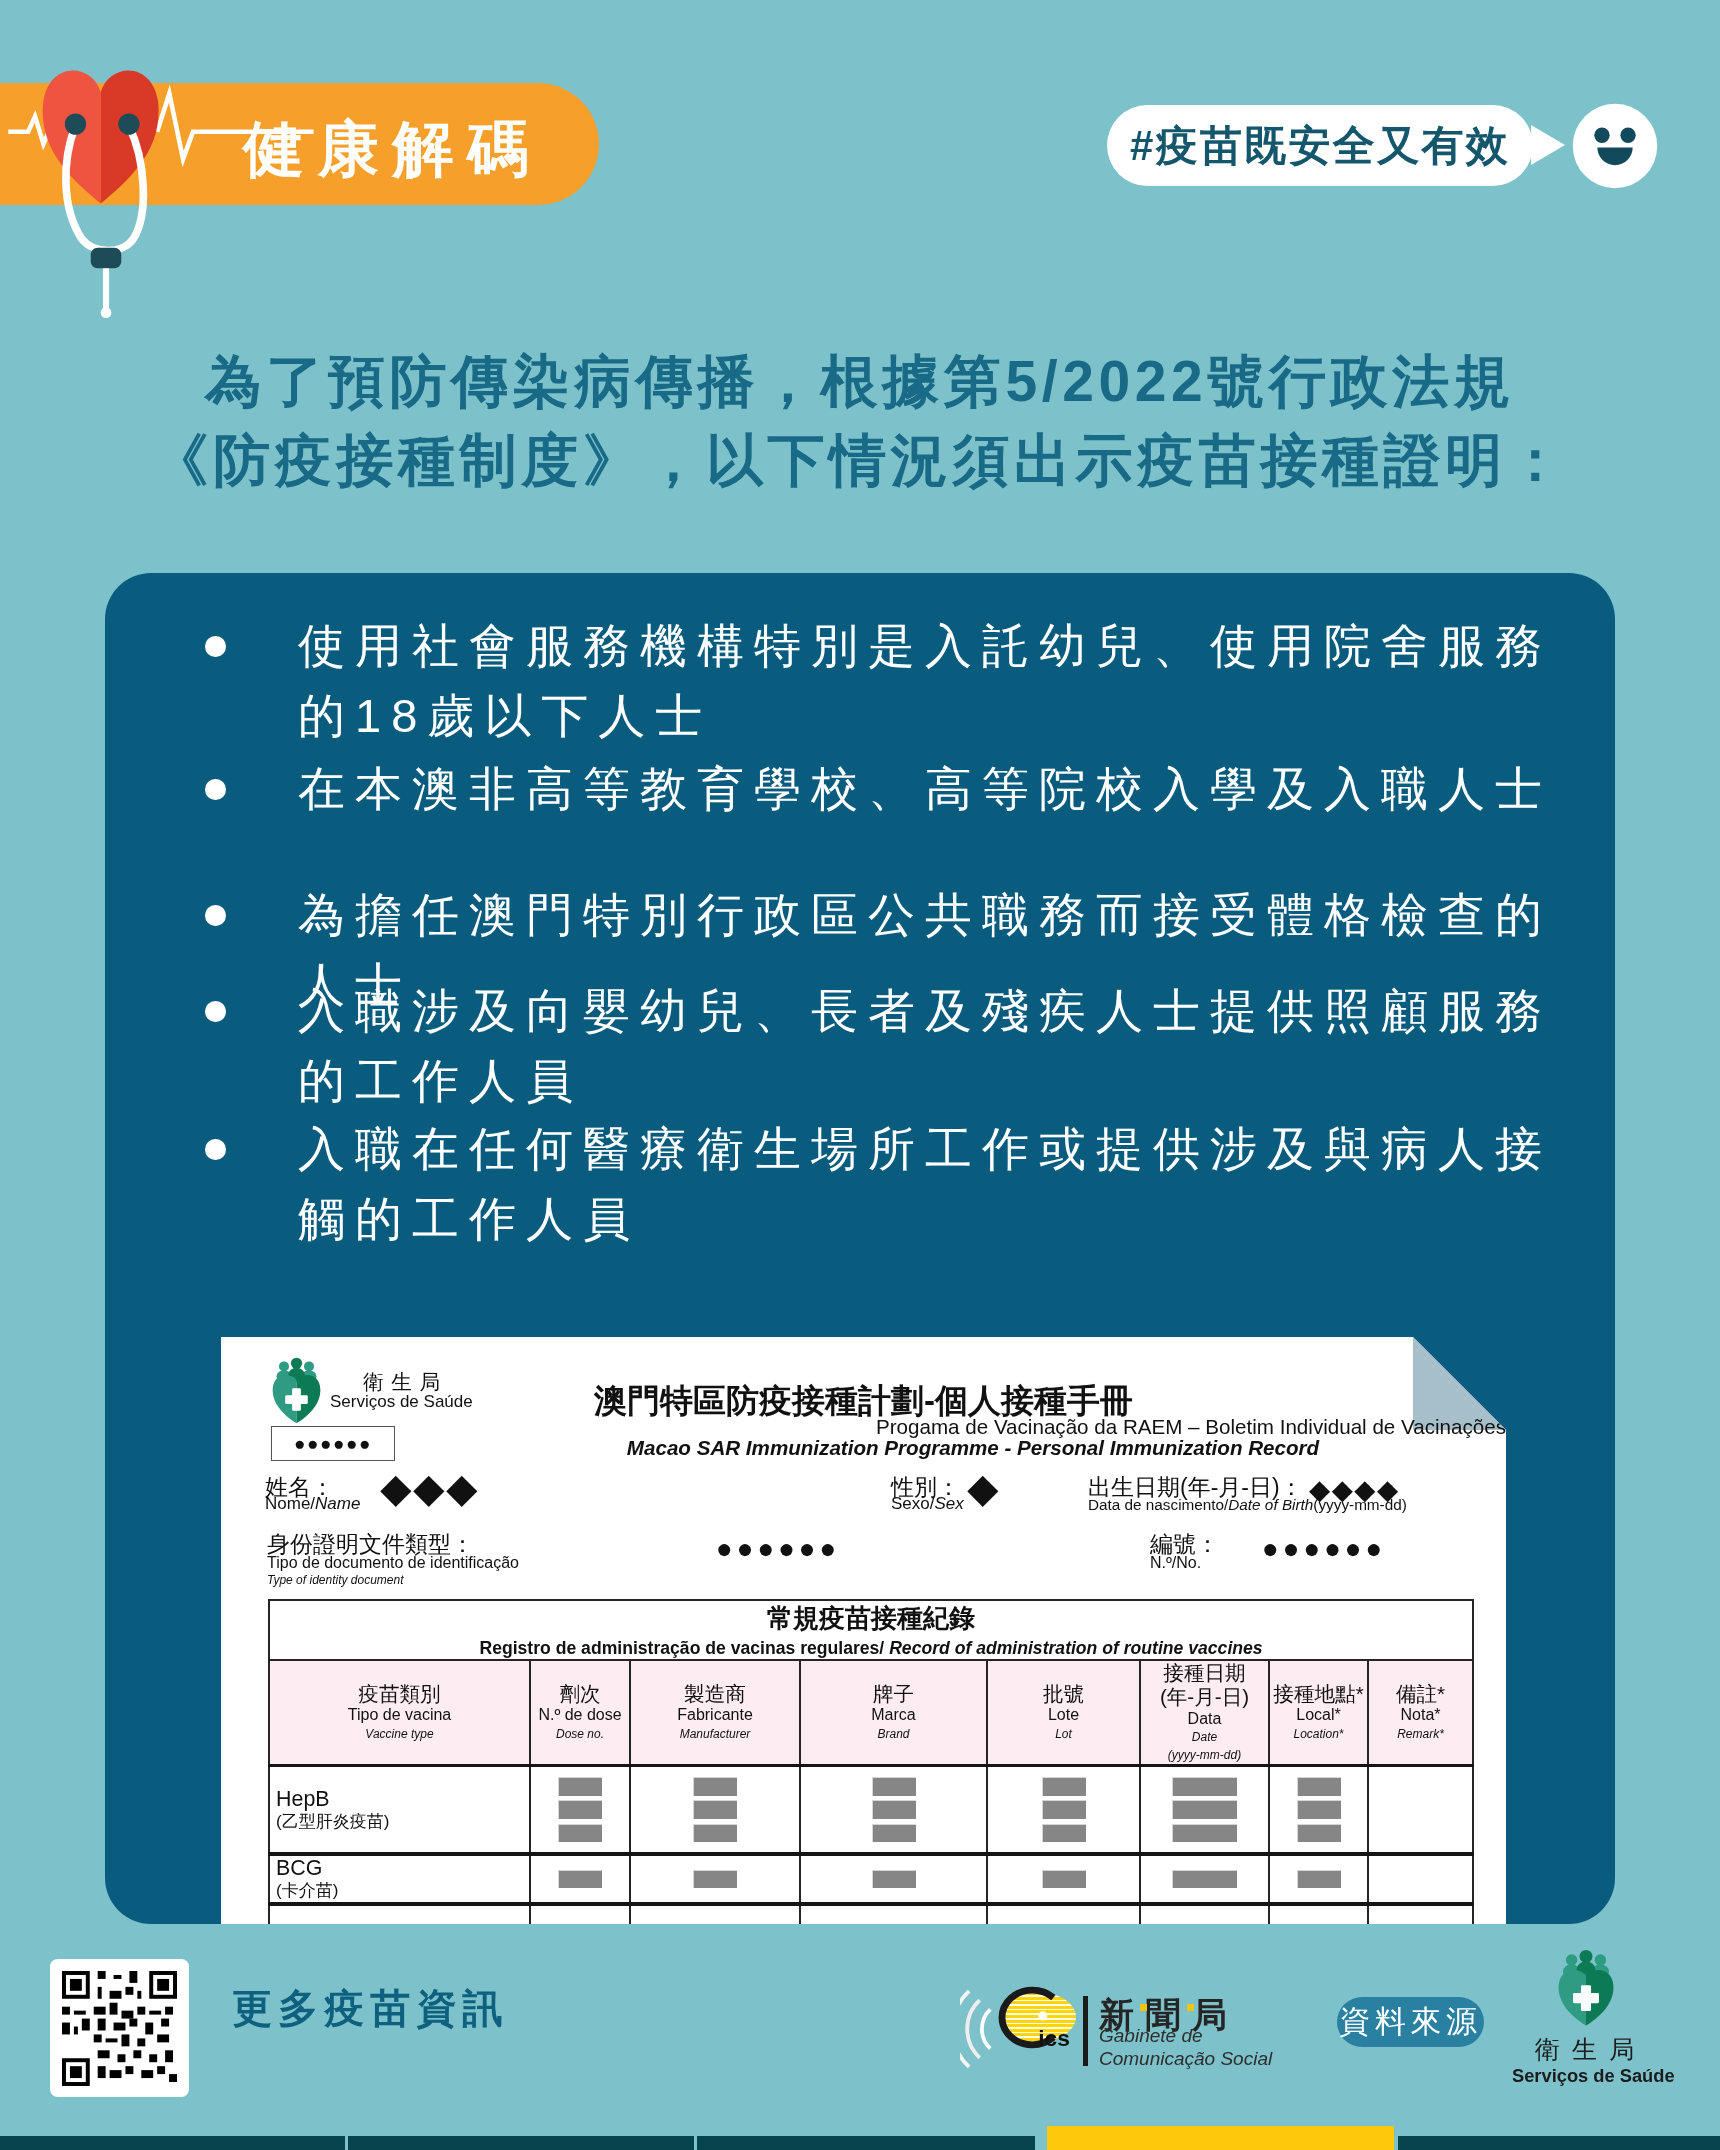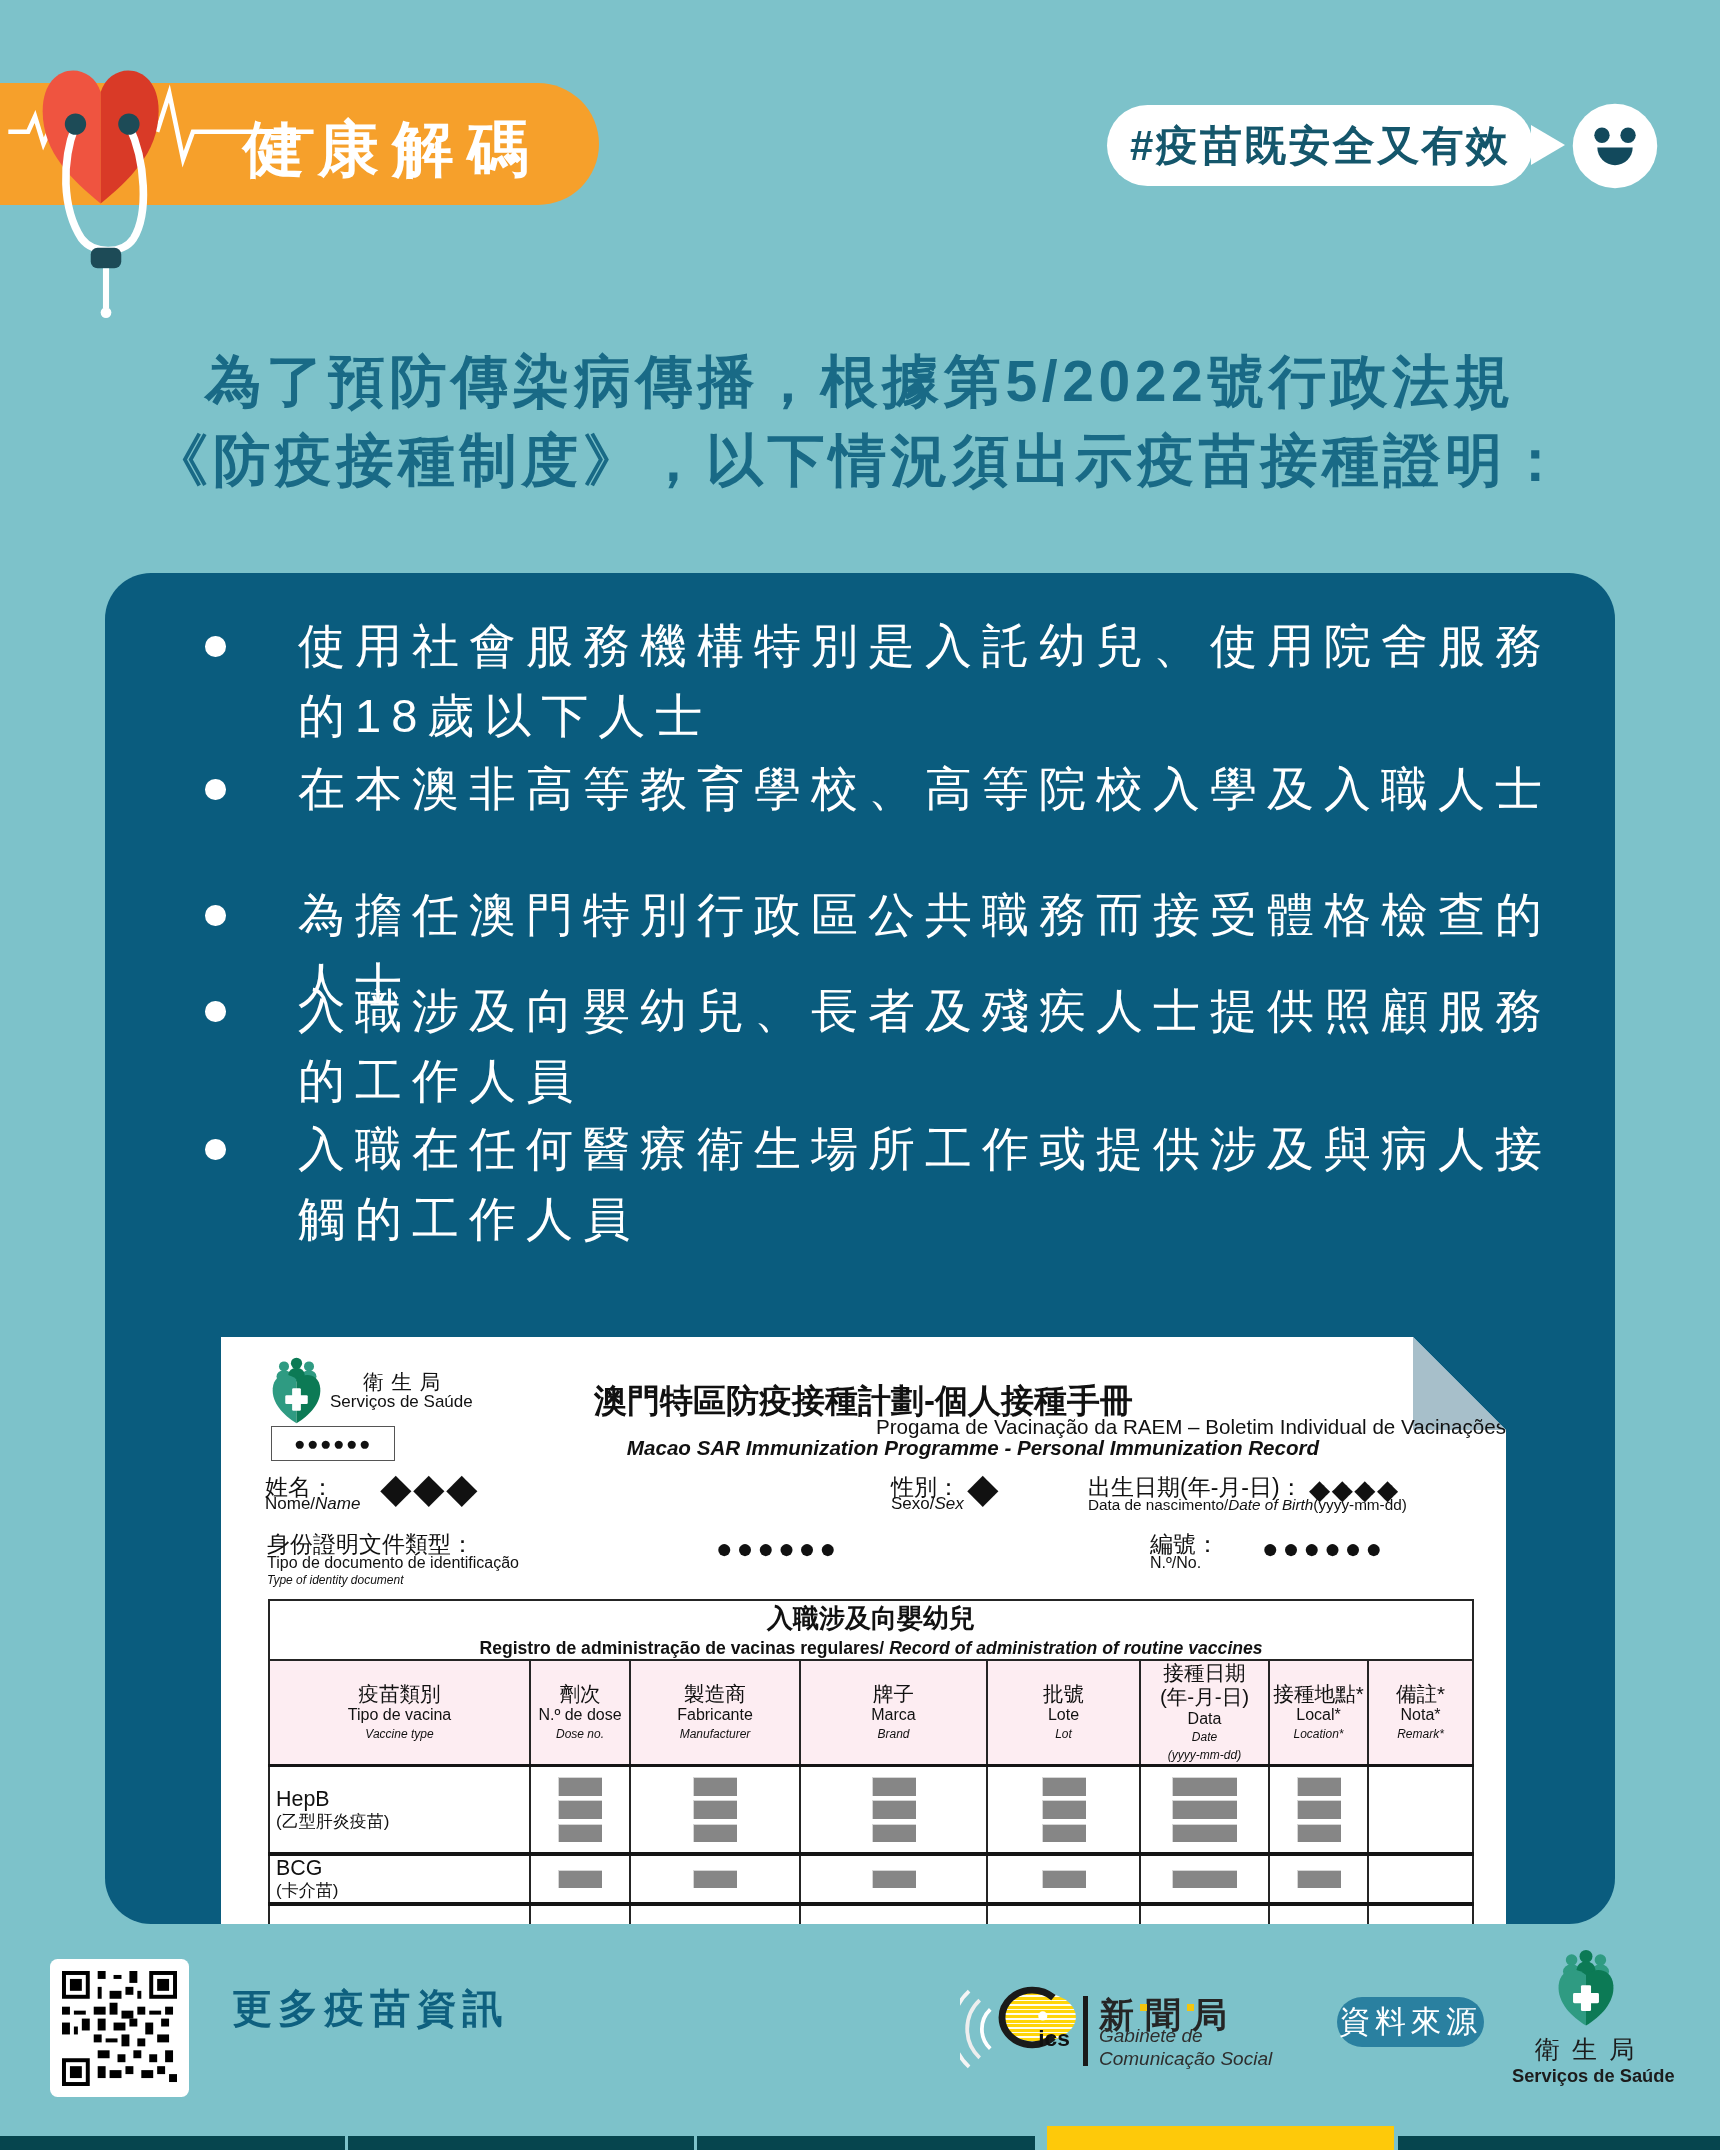--- a/index.html
+++ b/index.html
@@ -203,21 +203,21 @@
           <col style="width:170px">
           <col style="width:187px">
         <col style="width:153px">
           <col style="width:129px">
           <col style="width:99px">
           <col style="width:105px">
       </colgroup>
       <thead>
         <tr class="t-title">
           <th colspan="8">
-            <div class="tt-zh">入職涉及向嬰幼兒</div>
+            <div class="tt-zh">常規疫苗接種紀錄</div>
             <div class="tt-latin"><span>Registro de administração de vacinas regulares/</span><span class="it"> Record of administration of routine vaccines</span></div>
           </th>
         </tr>
         <tr class="t-head" id="headRow">
             <th>
               <div class="cz">疫苗類別</div>
               <div class="cp">Tipo de vacina</div>
               <div class="ce">Vaccine type</div>
             </th>
             <th>

